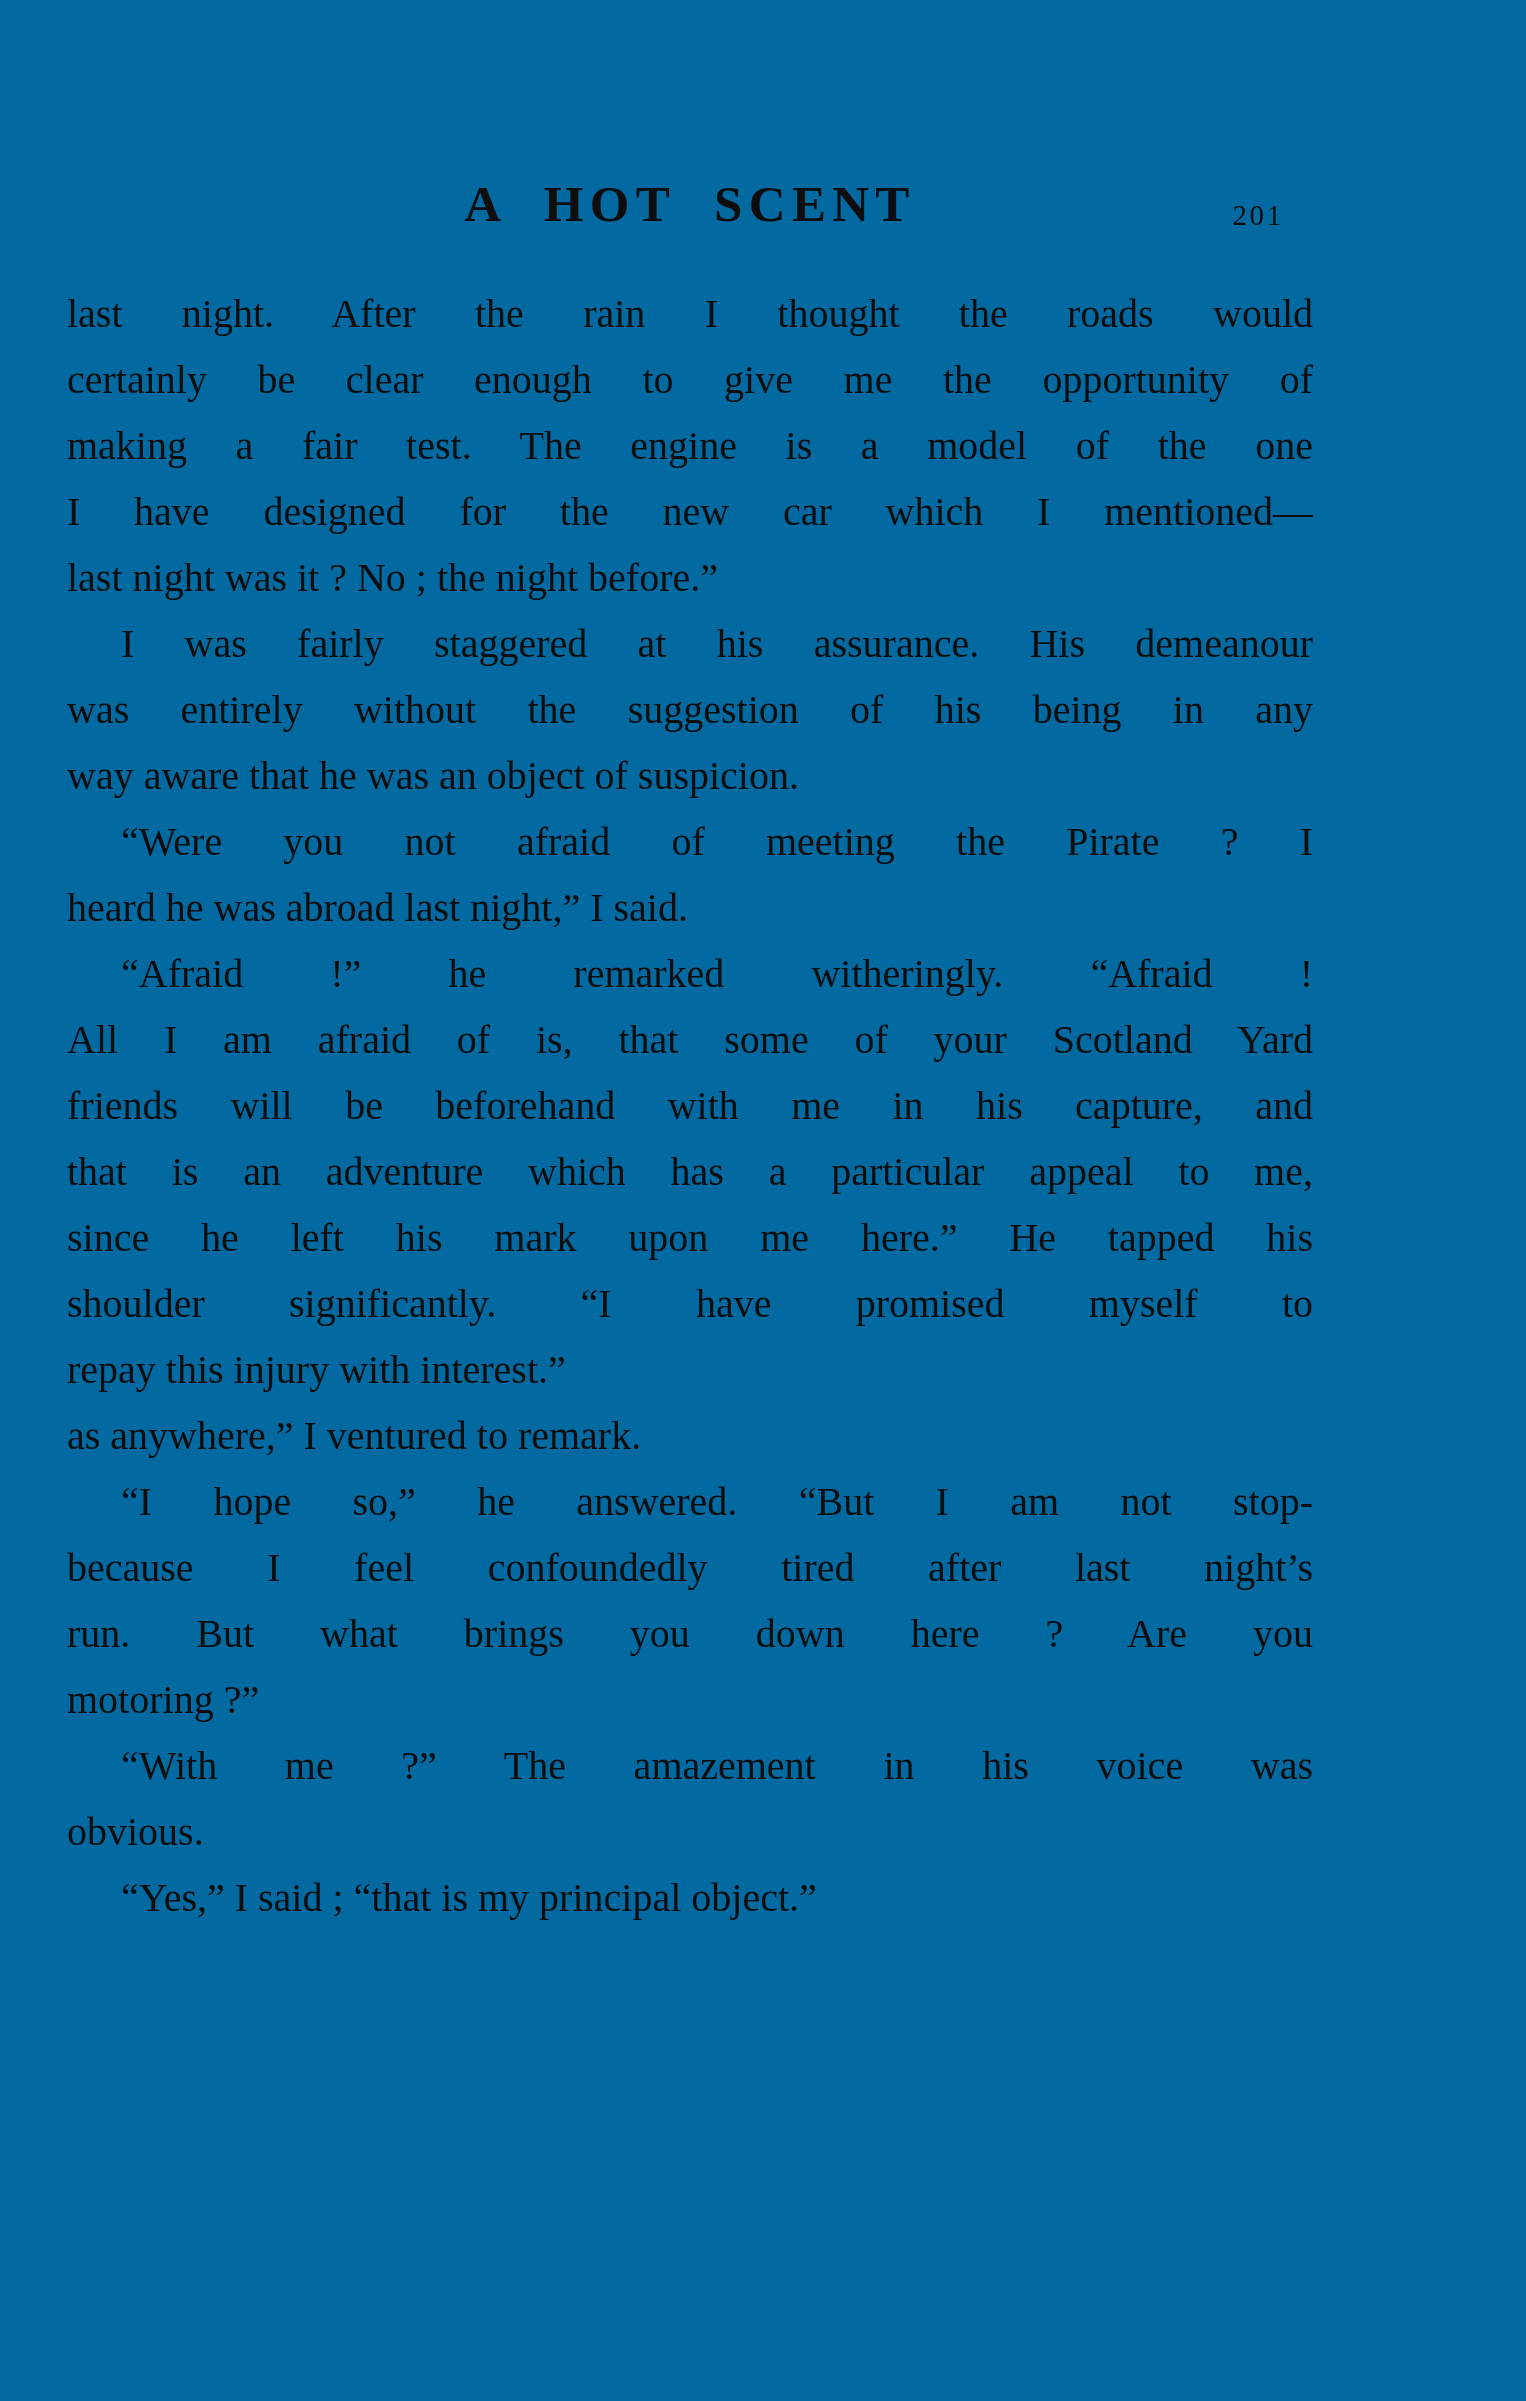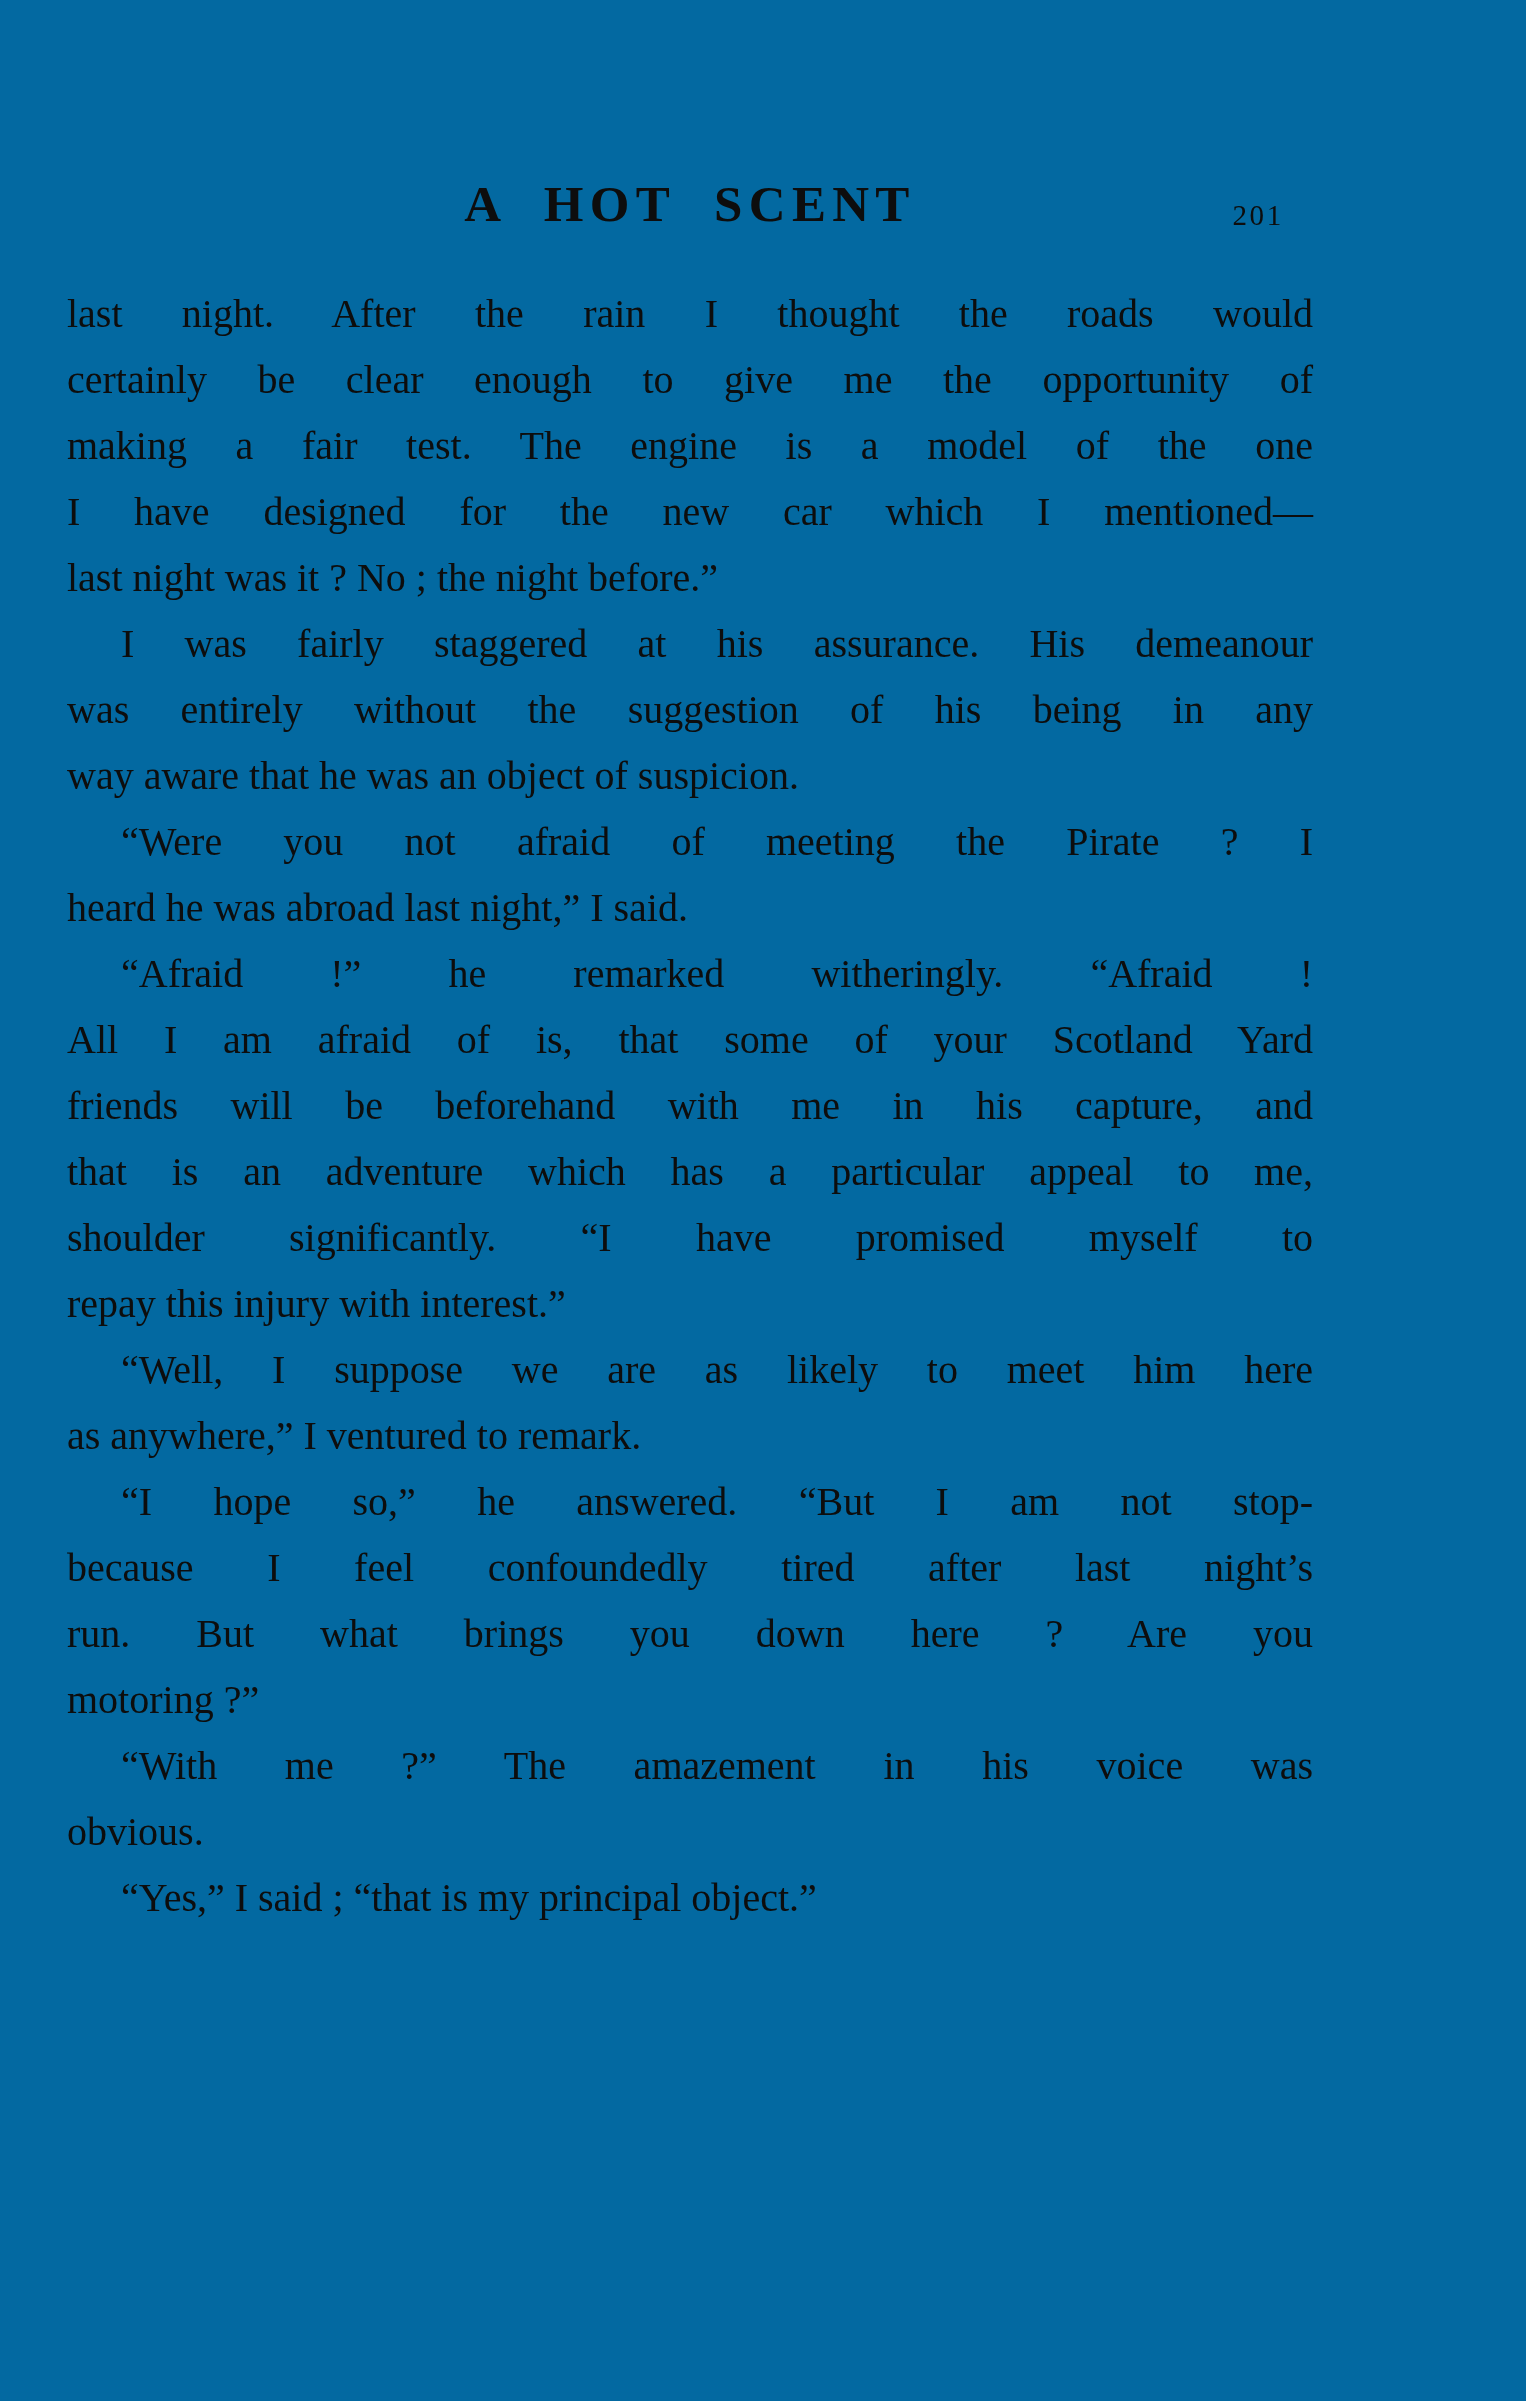--- a/index.html
+++ b/index.html
@@ -96,25 +96,25 @@
       </div>
       <div class="para">
         <div class="line just indent">“Were you not afraid of meeting the Pirate ?  I</div>
         <div class="line last">heard he was abroad last night,” I said.</div>
       </div>
       <div class="para">
         <div class="line just indent">“Afraid !”  he remarked witheringly.  “Afraid !</div>
         <div class="line just">All I am afraid of is, that some of your Scotland Yard</div>
         <div class="line just">friends will be beforehand with me in his capture, and</div>
         <div class="line just">that is an adventure which has a particular appeal to me,</div>
+        <div class="line just">since he left his mark upon me here.”  He tapped his</div>
         <div class="line just">shoulder significantly.  “I have promised myself to</div>
         <div class="line last">repay this injury with interest.”</div>
       </div>
       <div class="para">
-        <div class="line just indent">“Well, I suppose we are as likely to meet him here</div>
         <div class="line last">as anywhere,” I ventured to remark.</div>
       </div>
       <div class="para">
         <div class="line just indent">“I hope so,” he answered.  “But I am not stop-</div>
         <div class="line just">because I feel confoundedly tired after last night’s</div>
         <div class="line just">run.  But what brings you down here ?  Are you</div>
         <div class="line last">motoring ?”</div>
       </div>
       <div class="para">
         <div class="line just indent">“With me ?”  The amazement in his voice was</div>

